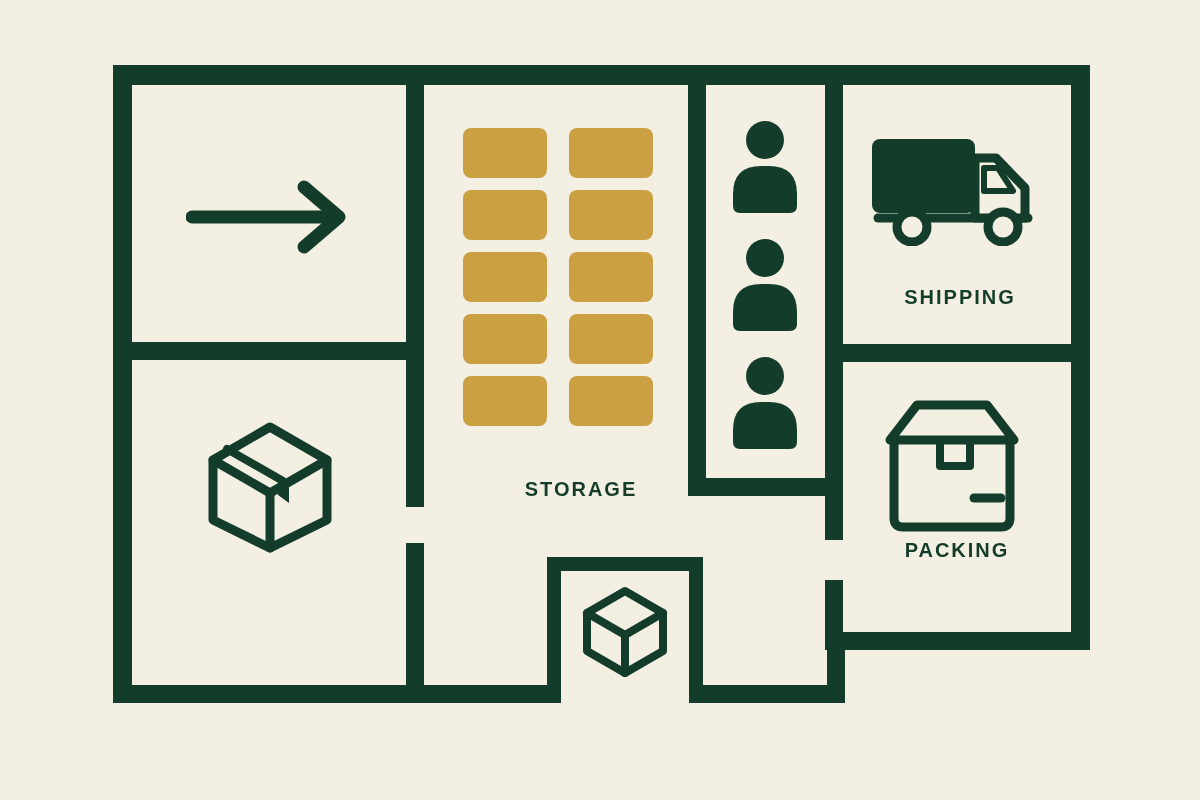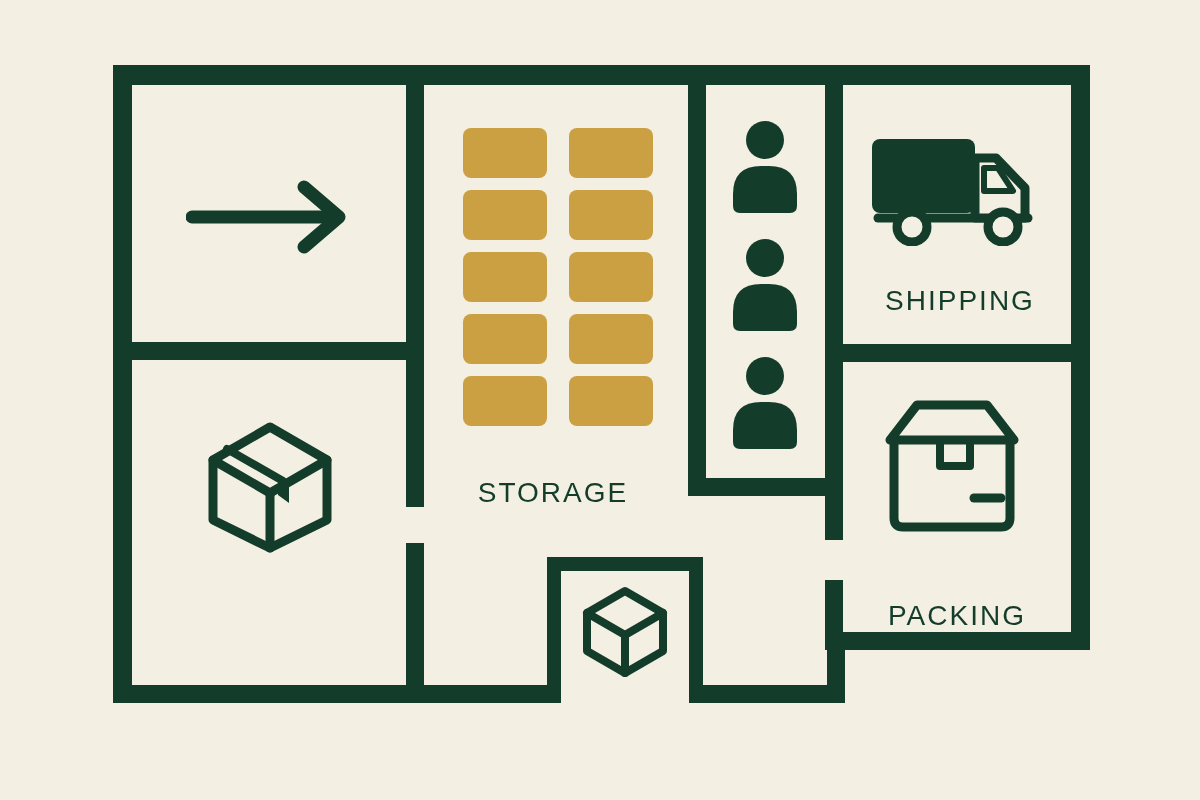--- a/index.html
+++ b/index.html
@@ -13,22 +13,22 @@
     width:1200px;height:800px;
     background:var(--bg);
     overflow:hidden;
     font-family:"Liberation Sans", sans-serif;
   }
   .wall{position:absolute;background:var(--wall);}
   .room-label{
     position:absolute;
     transform:translateX(-50%);
     color:var(--wall);
-    font-weight:normal;
-    font-size:28px;
+    font-weight:bold;
+    font-size:20px;
     letter-spacing:2px;
     white-space:nowrap;
     line-height:1;
   }
   .icon{position:absolute;display:block;}
   .icon .stroke{fill:none;stroke:var(--wall);stroke-linejoin:round;stroke-linecap:round;}
   .icon .fill{fill:var(--wall);stroke:none;}
   .icon .creamfill{fill:var(--bg);stroke:var(--wall);stroke-linejoin:round;stroke-linecap:round;}
   #shelf-grid{
     position:absolute;left:463px;top:128px;
@@ -85,21 +85,21 @@
       <div class="shelf"></div>
       <div class="shelf"></div>
       <div class="shelf"></div>
       <div class="shelf"></div>
       <div class="shelf"></div>
       <div class="shelf"></div>
       <div class="shelf"></div>
       <div class="shelf"></div>
       <div class="shelf"></div>
     </div>
-  <div class="room-label" style="left:553px;top:479px;">STORAGE</div>
+  <div class="room-label" style="left:581px;top:479px;">STORAGE</div>
 
   <div id="staff-column">
     <svg class="icon person" width="66" height="94" viewBox="0 0 66 94">
       <circle class="fill" cx="33" cy="20" r="19"></circle>
       <path class="fill" d="M8,93 Q1,93 1,86 V74 Q1,46 29,46 H37 Q65,46 65,74 V86 Q65,93 58,93 Z"></path>
     </svg>
 
     <svg class="icon person" width="66" height="94" viewBox="0 0 66 94">
       <circle class="fill" cx="33" cy="20" r="19"></circle>
       <path class="fill" d="M8,93 Q1,93 1,86 V74 Q1,46 29,46 H37 Q65,46 65,74 V86 Q65,93 58,93 Z"></path>
@@ -120,21 +120,21 @@
     <circle class="creamfill" stroke-width="9" cx="135" cy="95" r="15"></circle>
   </svg>
   <div class="room-label" style="left:960px;top:287px;">SHIPPING</div>
 
   <svg class="icon" style="left:884px;top:400px;" width="136" height="132" viewBox="0 0 136 132">
     <path class="stroke" stroke-width="9" d="M33,5 H103 L130,40 H6 Z"></path>
     <path class="stroke" stroke-width="9" d="M10,40 V118 Q10,127 19,127 H117 Q126,127 126,118 V40"></path>
     <path class="stroke" stroke-width="8" d="M56,40 V66 H86 V40"></path>
     <path class="stroke" stroke-width="9" d="M90,98 H117"></path>
   </svg>
-  <div class="room-label" style="left:957px;top:602px;">PACKING</div>
+  <div class="room-label" style="left:957px;top:540px;">PACKING</div>
 
   <svg class="icon" style="left:582px;top:586px;" width="86" height="92" viewBox="0 0 86 92">
     <path class="stroke" stroke-width="8" d="M43,5 L81,27 V65 L43,87 L5,65 V27 Z"></path>
     <path class="stroke" stroke-width="8" d="M5,27 L43,49 L81,27"></path>
     <path class="stroke" stroke-width="8" d="M43,49 V87"></path>
   </svg>
 
 </div>
 
 </body></html>

